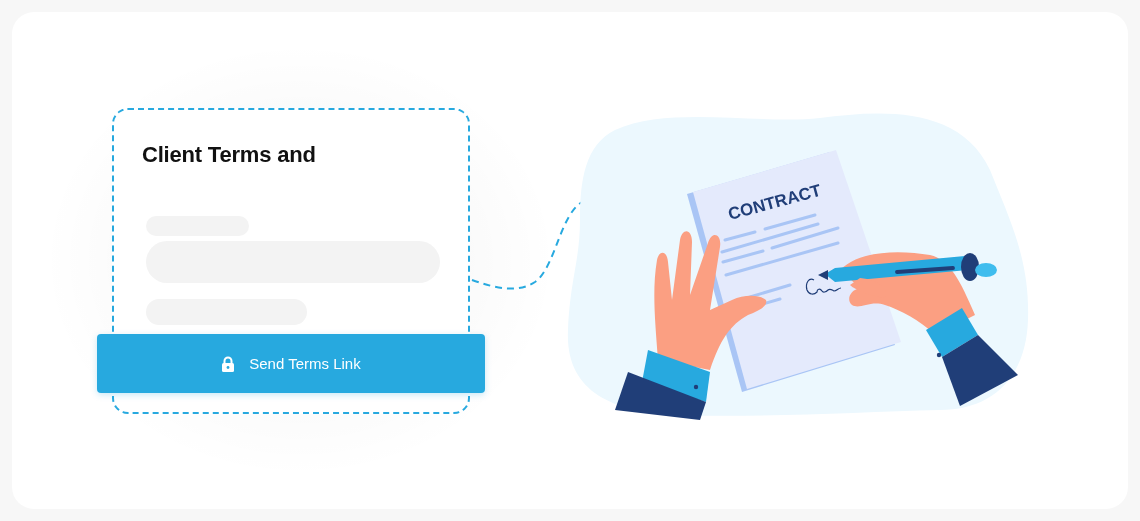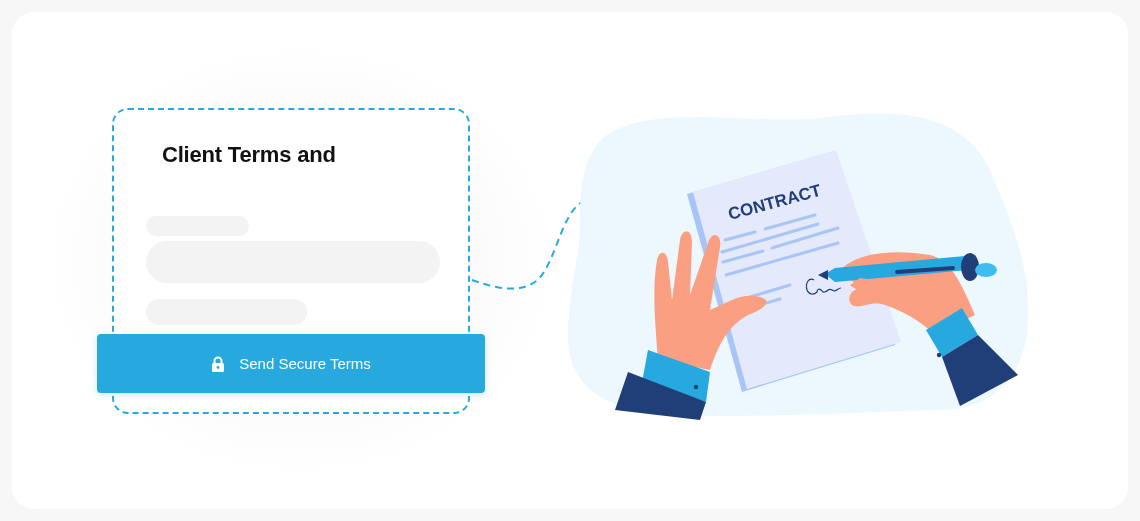--- a/index.html
+++ b/index.html
@@ -18,21 +18,21 @@
       border-radius: 50%;
       background: radial-gradient(ellipse at center, rgba(0,0,0,0.05) 0%, rgba(0,0,0,0.02) 45%, rgba(255,255,255,0) 70%);
     }
     .card {
       position: absolute; left: 112px; top: 108px; width: 358px; height: 306px;
       box-sizing: border-box;
       border: 2px dashed #27a9df; border-radius: 16px;
       background: #ffffff;
     }
     .card-title {
-      position: absolute; left: 48px; top: 30px; width: 300px;
+      position: absolute; left: 28px; top: 30px; width: 300px;
       font-size: 22px; font-weight: bold; line-height: 30px; color: #111111;
       letter-spacing: -0.2px;
     }
     .ph { position: absolute; background: #f3f3f3; border-radius: 12px; }
     .ph1 { left: 32px; top: 106px; width: 103px; height: 20px; border-radius: 10px; }
     .ph2 { left: 32px; top: 131px; width: 294px; height: 42px; border-radius: 21px; }
     .ph3 { left: 32px; top: 189px; width: 161px; height: 26px; border-radius: 13px; }
     .send-btn {
       position: absolute; left: 97px; top: 334px; width: 388px; height: 59px;
       background: #27a9df; border-radius: 4px;
@@ -62,21 +62,21 @@
   <div class="ph ph2"></div>
   <div class="ph ph3"></div>
 </div>
 
 <div class="send-btn">
   <svg class="lock" viewBox="0 0 14 16">
     <path d="M3.5 7 V5 a3.5 3.5 0 0 1 7 0 V7" fill="none" stroke="#ffffff" stroke-width="2"></path>
     <rect x="1" y="7" width="12" height="9" rx="1.5" fill="#ffffff"></rect>
     <circle cx="7" cy="11.5" r="1.4" fill="#27a9df"></circle>
   </svg>
-  <span>Send Secure Terms</span>
+  <span>Send Terms Link</span>
 
 </div>
 
 <svg class="illus" viewBox="0 0 480 320">
 
   <path d="M55 20 C 110 -5, 200 15, 260 8 C 320 0, 400 -5, 430 60 C 450 110, 470 150, 468 210 C 466 270, 430 300, 380 300 C 300 302, 200 308, 120 305 C 50 303, 5 280, 8 220 C 10 170, 20 150, 20 110 C 20 70, 25 35, 55 20 Z" fill="#ecf8fe"></path>
 
   <g>
     <polygon points="127,84 270,42 335,235 182,282" fill="#a9c5f5"></polygon>
     <polygon points="133,82 276,40 341,232 187,279" fill="#e4eafc"></polygon>

